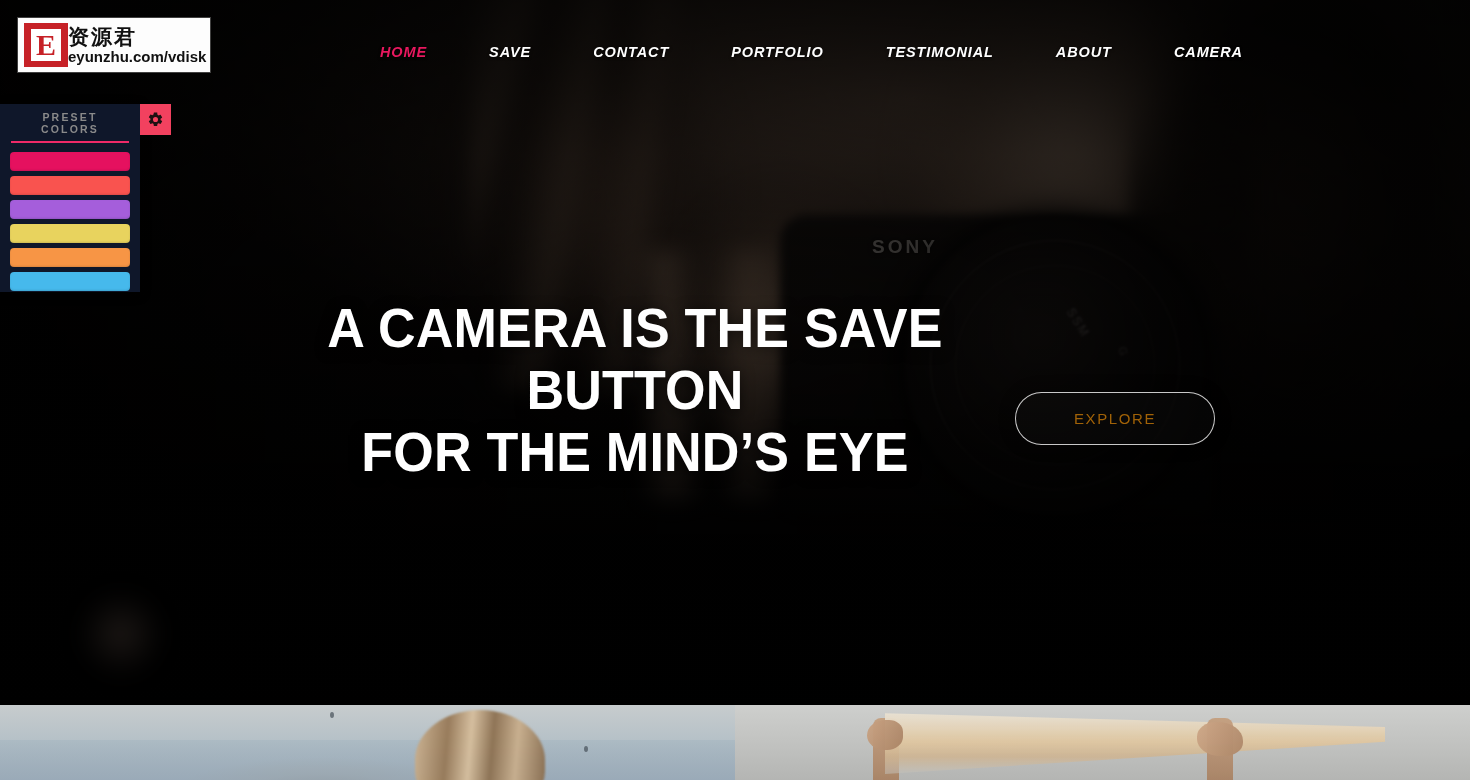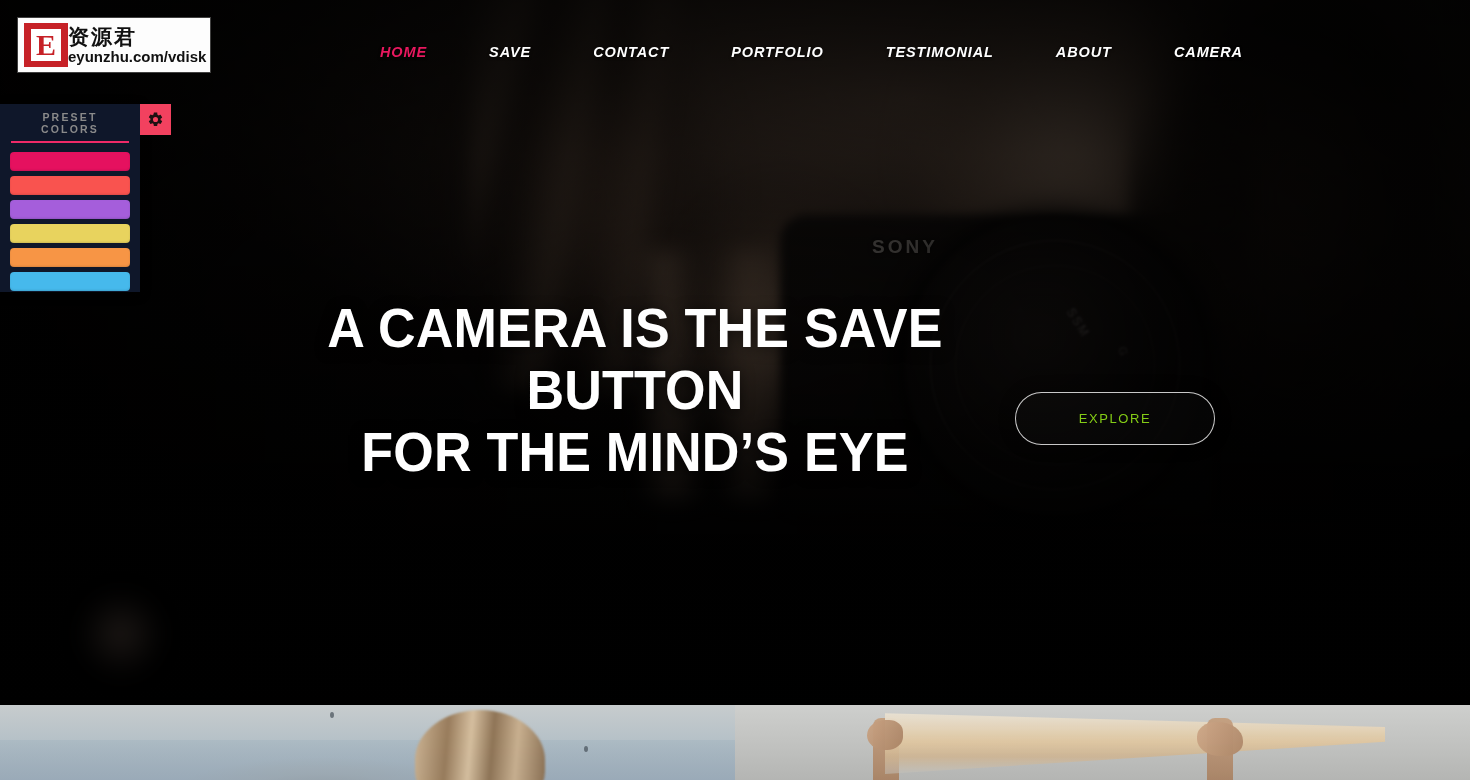--- a/index.html
+++ b/index.html
@@ -257,22 +257,22 @@
     transform:scaleX(0.93);
     text-shadow:0 2px 14px rgba(0,0,0,0.6);
     margin-top:-14px;
   }
   .hero-btn {
     margin-top:42px;
     width:200px; height:53px;
     border-radius:27px;
     border:1px solid rgba(255,255,255,0.78);
     background:rgba(255,255,255,0.02);
-    color:#84cc16;
-    font-size:13px;
+    color:#a16207;
+    font-size:15px;
     letter-spacing:1.6px;
     display:flex; align-items:center; justify-content:center;
     cursor:pointer;
     box-shadow:0 0 16px rgba(0,0,0,0.35);
   }
 
   
   .gallery {
     position:absolute; left:0; top:702px; width:1470px; height:78px;
     display:flex; overflow:hidden;

